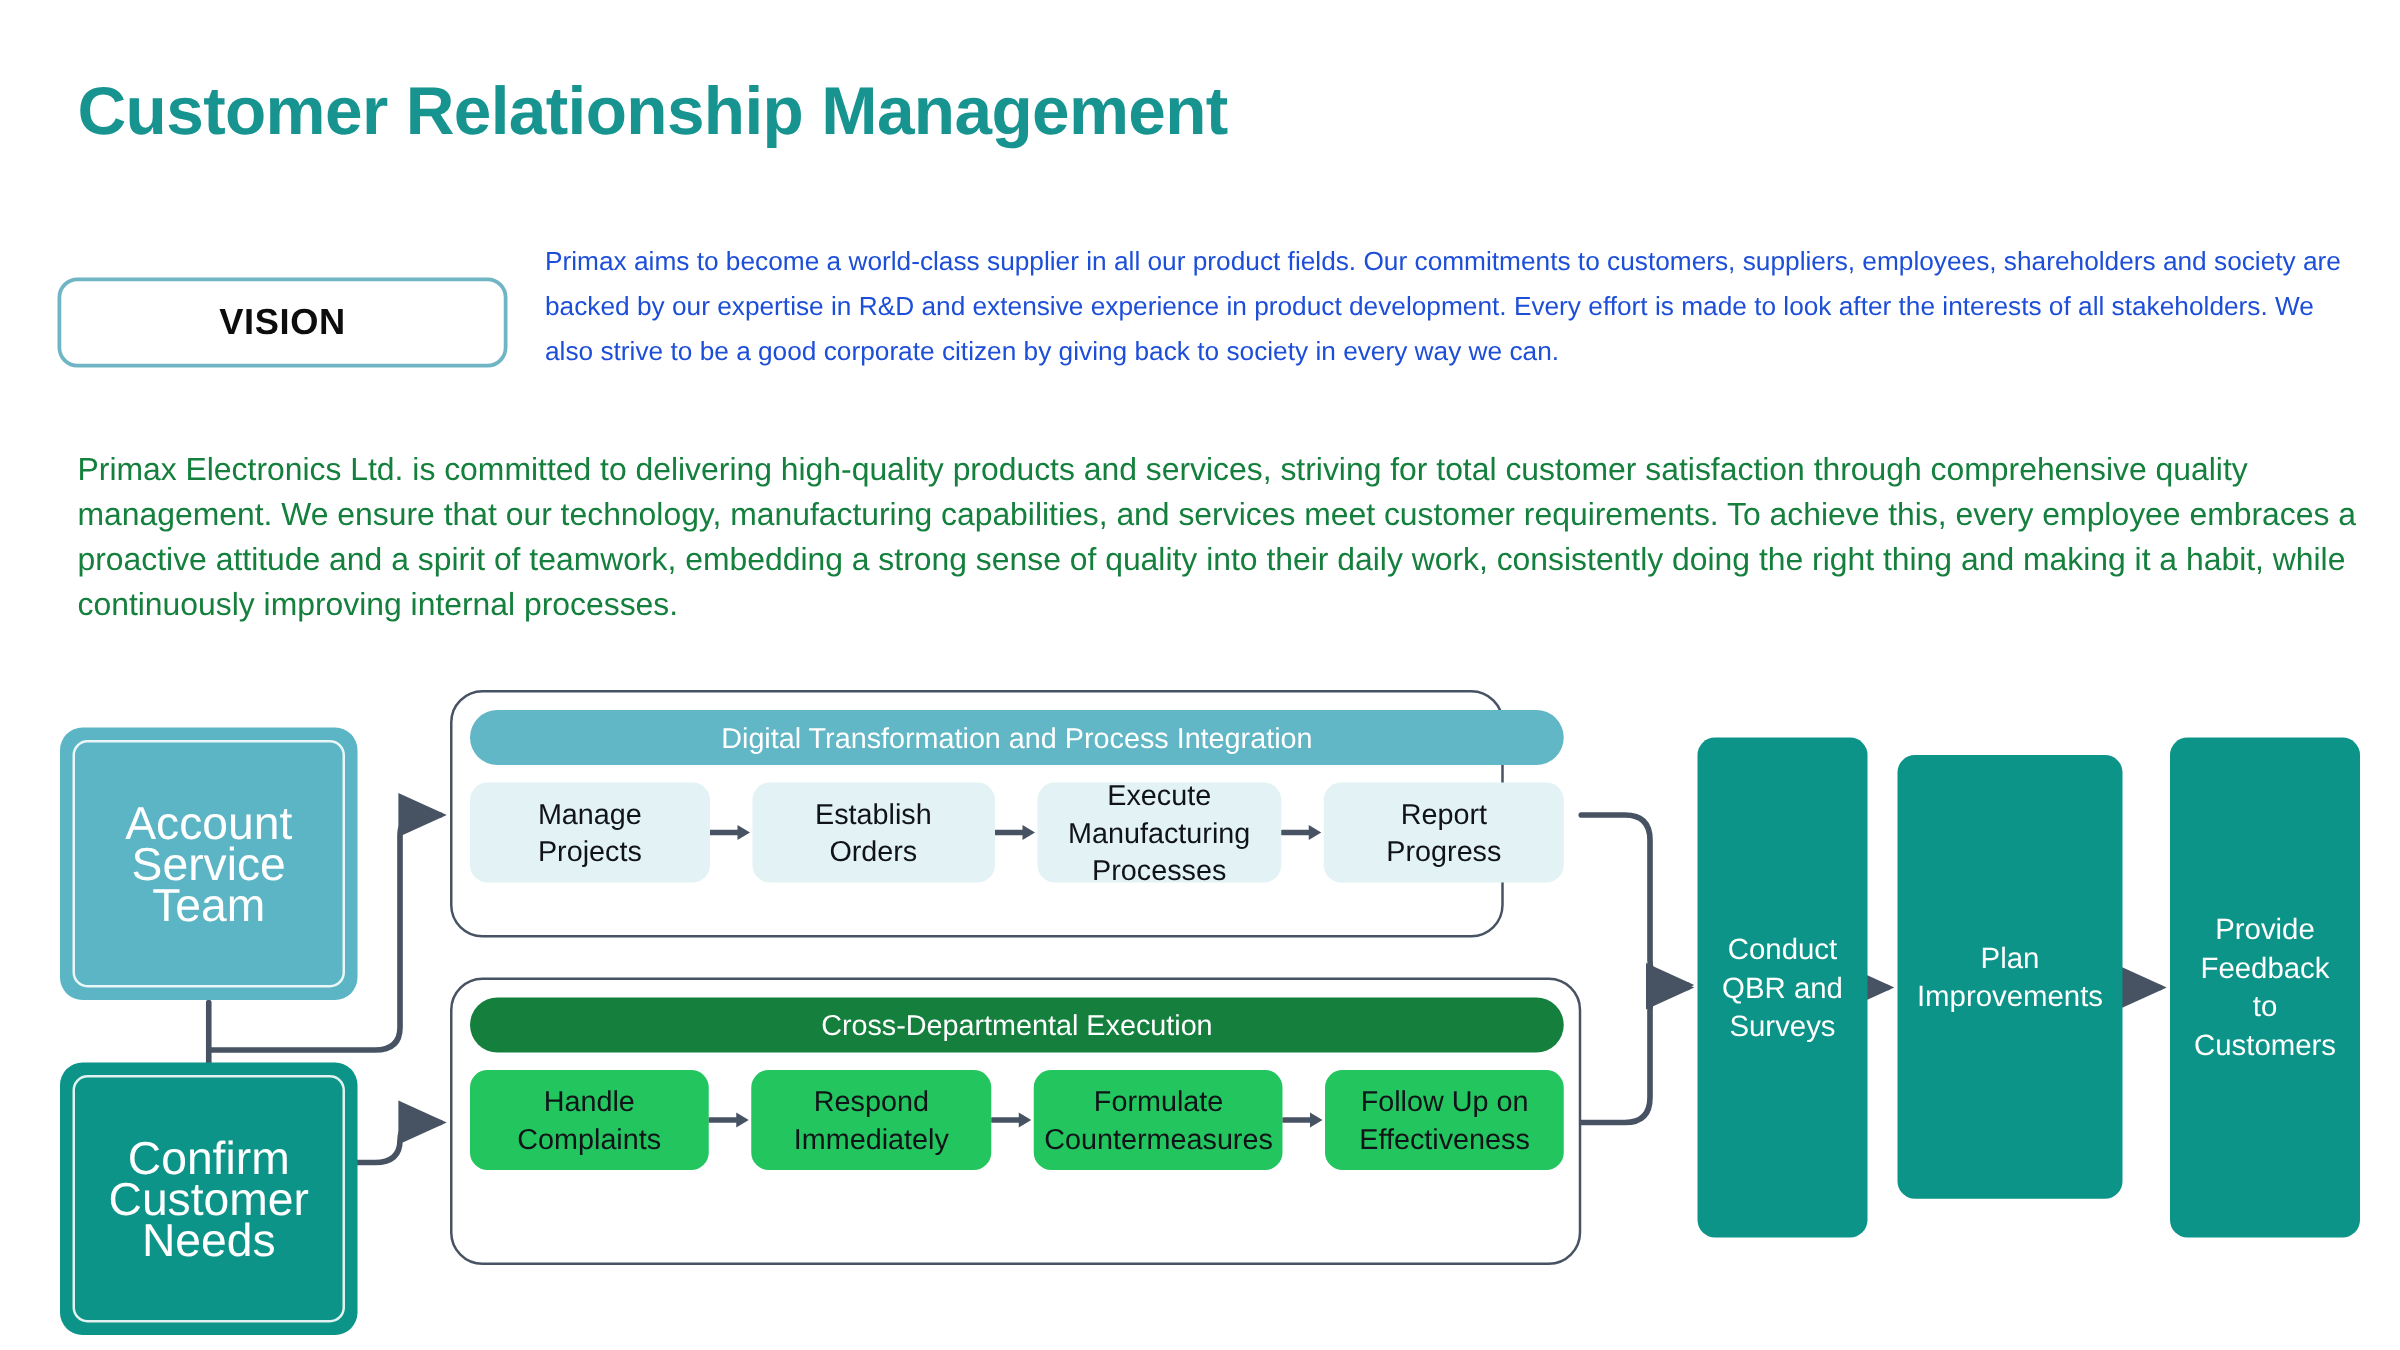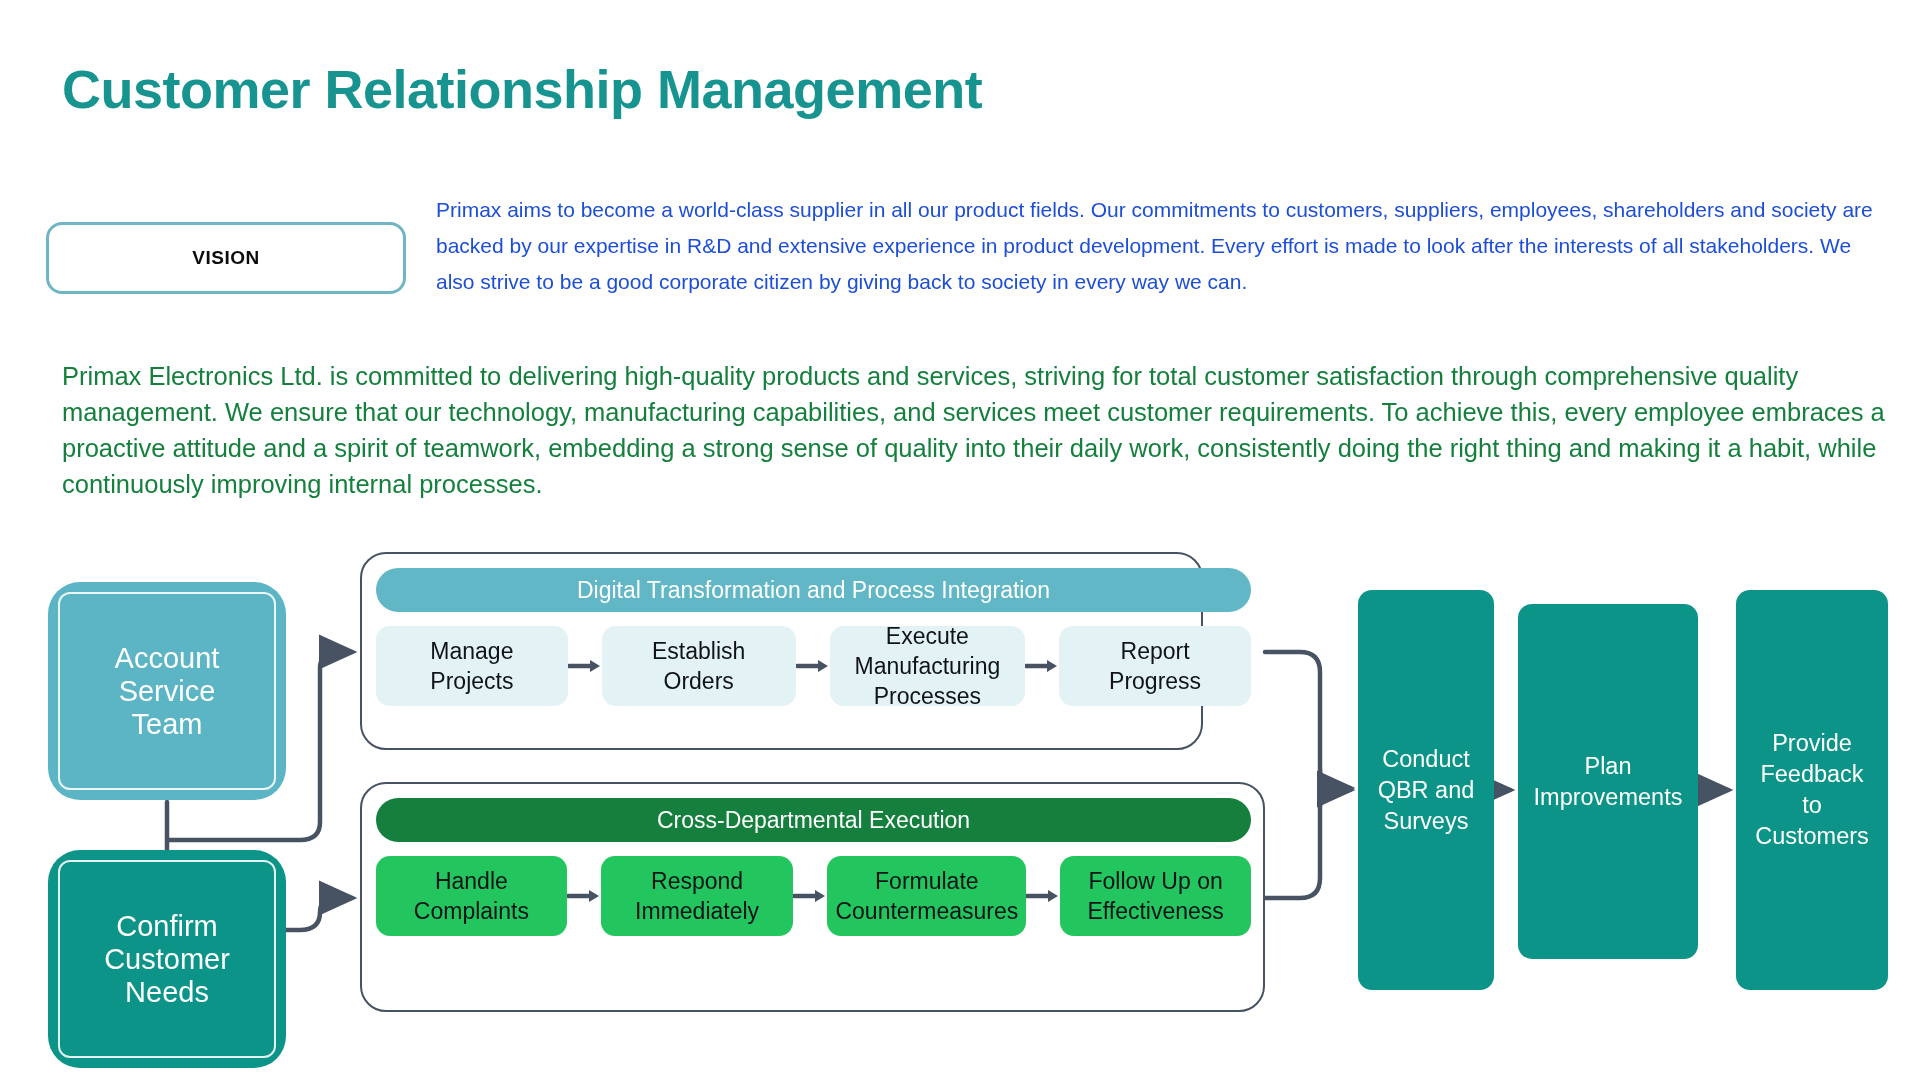--- a/index.html
+++ b/index.html
@@ -19,42 +19,42 @@
   }
 
   
   #vision-badge {
     position: absolute; left: 46px; top: 222px;
     width: 360px; height: 72px;
     border: 3px solid #6FB5C4; border-radius: 16px;
     background: #ffffff;
     display: flex; align-items: center; justify-content: center;
   }
-  #vision-badge .lbl { font-size: 19px; font-weight: bold; color: #0d0d0d; letter-spacing: .5px; }
+  #vision-badge .lbl { font-size: 29px; font-weight: bold; color: #0d0d0d; letter-spacing: .5px; }
 
   
   #vision-para {
     position: absolute; left: 436px; top: 192px; width: 1455px;
     font-size: 21px; line-height: 36px; color: #1d4ed8;
   }
   #quality-para {
     position: absolute; left: 62px; top: 358px; width: 1836px;
     font-size: 25.5px; line-height: 36px; color: #15803d;
   }
 
   
   #diagram { position: absolute; left: 0; top: 540px; width: 1920px; height: 540px; }
   svg#wires { position: absolute; left: 0; top: 0; width: 1920px; height: 540px; pointer-events: none; }
 
   .node { position: absolute; display: flex; align-items: center; justify-content: center; text-align: center; }
 
   
   .actor {
-    border-radius: 32px; padding: 10px;
-    color: #ffffff; font-size: 29px; line-height: 33px;
+    border-radius: 18px; padding: 10px;
+    color: #ffffff; font-size: 37px; line-height: 33px;
   }
   .actor .inner {
     width: 100%; height: 100%;
     border: 2px solid rgba(255,255,255,.88); border-radius: 12px;
     display: flex; align-items: center; justify-content: center; text-align: center;
     padding: 4px 6px; white-space: pre-line;
   }
   #actor-team   { left: 48px; top: 42px;  width: 238px; height: 218px; background: #5BB5C4; }
   #actor-needs  { left: 48px; top: 310px; width: 238px; height: 218px; background: #0D9488; }
 

